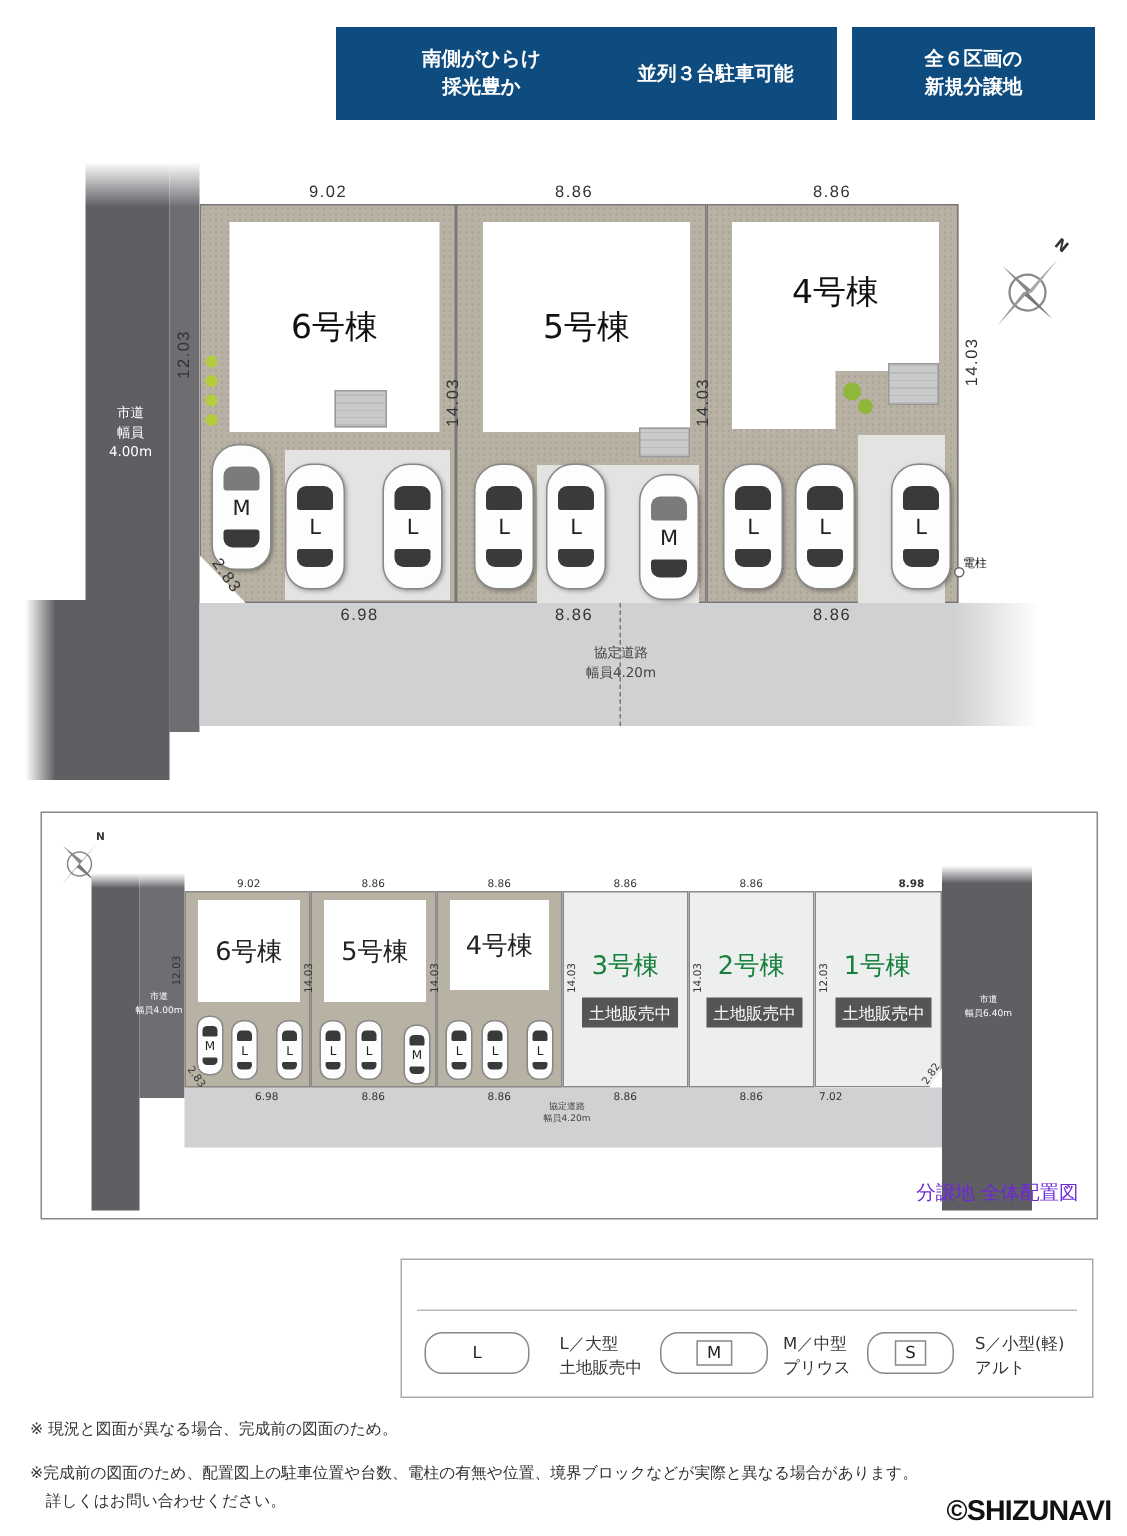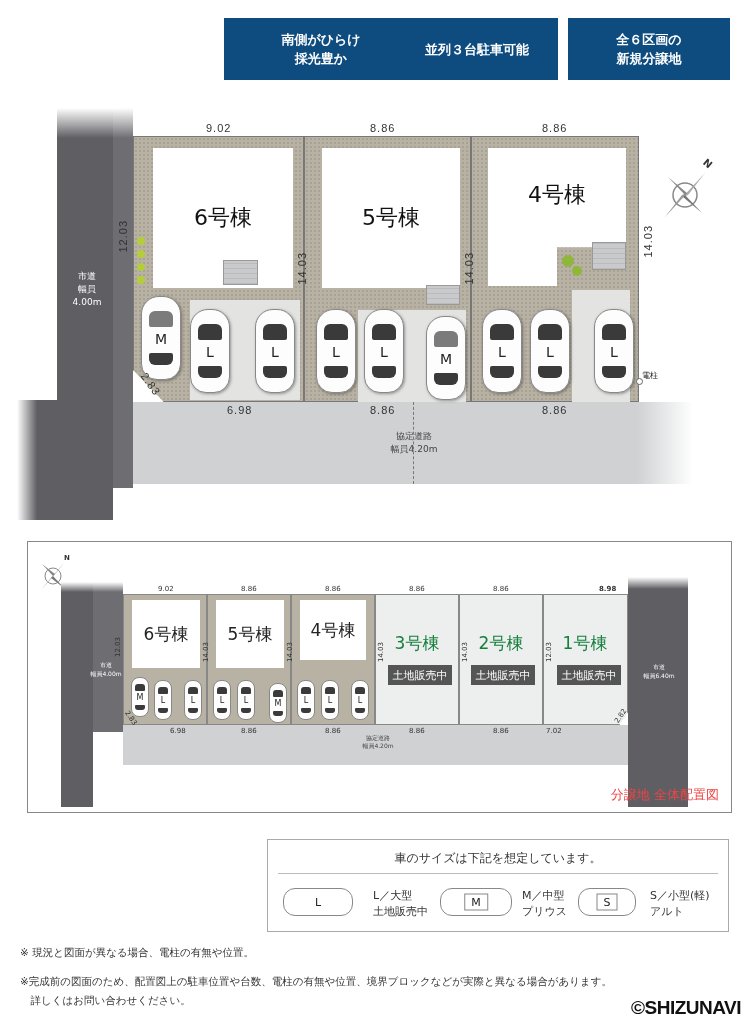--- a/index.html
+++ b/index.html
@@ -255,39 +255,38 @@
 
   <div class="ov-dim ov-dim-v" style="left:86px;top:95px;">12.03</div>
   <div class="ov-dim ov-dim-v" style="left:174px;top:100px;">14.03</div>
   <div class="ov-dim ov-dim-v" style="left:258px;top:100px;">14.03</div>
   <div class="ov-dim ov-dim-v" style="left:349px;top:100px;">14.03</div>
   <div class="ov-dim ov-dim-v" style="left:433px;top:100px;">14.03</div>
   <div class="ov-dim ov-dim-v" style="left:517px;top:100px;">12.03</div>
   <div class="ov-dim" style="left:95px;top:172px;transform:rotate(55deg);">2.83</div>
   <div class="ov-dim" style="left:585px;top:170px;transform:rotate(-55deg);">2.82</div>
 
-  <div class="abs" style="right:12px;bottom:8px;font-size:13px;color:#ef4444;">分譲地 全体配置図</div>
+  <div class="abs" style="right:12px;bottom:8px;font-size:13px;color:#6d28d9;">分譲地 全体配置図</div>
 </div>
 
 <div class="legend">
-  <div class="legend-title">車のサイズは下記を想定しています。</div>
   <div class="legend-line"></div>
   <div class="leg-car" style="left:15px;width:70px;">
       <span style="border:none;">L</span>
     </div>
   <div class="leg-text" style="left:105px;">L／大型
 土地販売中</div>
   <div class="leg-car" style="left:172px;width:72px;">
       <span>M</span>
     </div>
   <div class="leg-text" style="left:254px;">M／中型
 プリウス</div>
   <div class="leg-car" style="left:310px;width:58px;">
       <span>S</span>
     </div>
   <div class="leg-text" style="left:382px;">S／小型(軽)
 アルト</div>
 </div>
 
-<div class="note" style="top:946px;">※ 現況と図面が異なる場合、電柱の有無や位置。</div>
+<div class="note" style="top:946px;">※ 現況と図面が異なる場合、完成前の図面のため。</div>
 <div class="note" style="top:975px;">※完成前の図面のため、配置図上の駐車位置や台数、電柱の有無や位置、境界ブロックなどが実際と異なる場合があります。</div>
 <div class="note" style="top:994px;">　詳しくはお問い合わせください。</div>
 <div class="brand">©SHIZUNAVI</div>
 
 </body></html>

